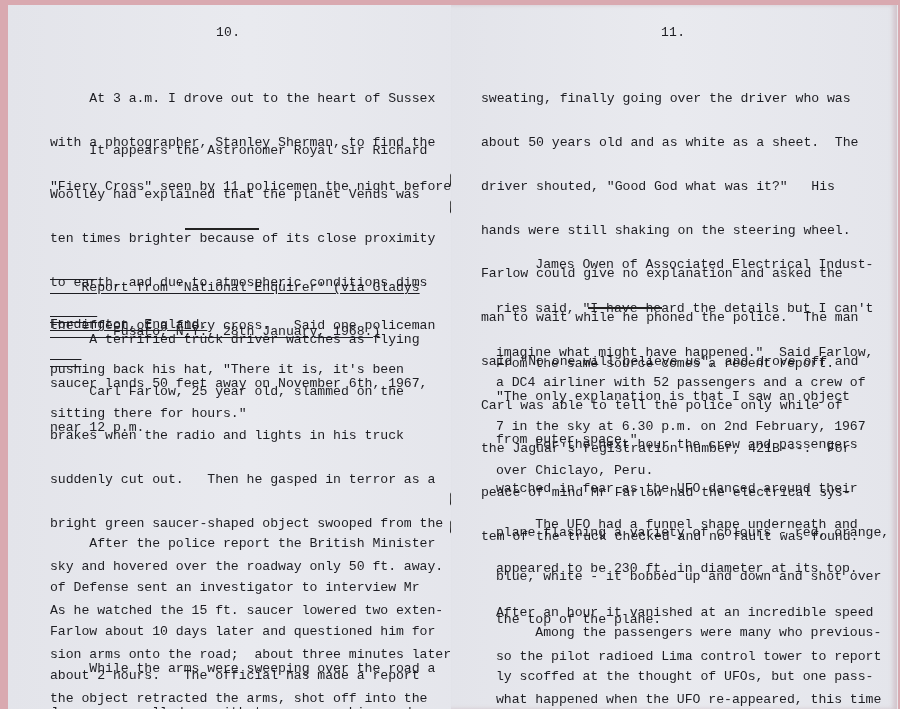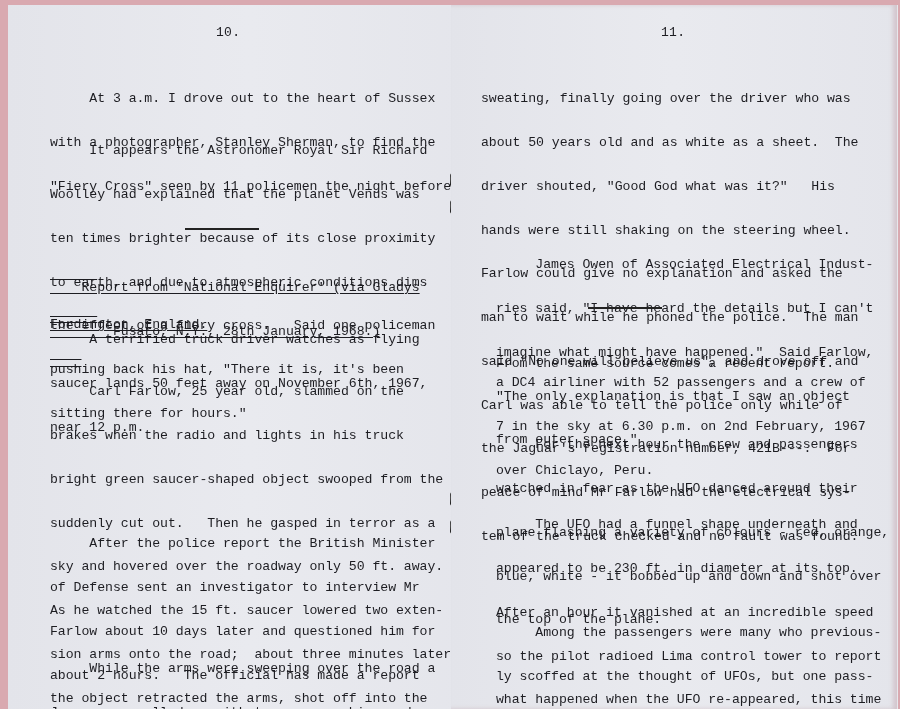--- a/index.html
+++ b/index.html
@@ -72,22 +72,22 @@
 
     <div class="text" style="left:42px; top:299px;">
       <span class="line">     A terrified truck driver watches as flying</span>
       <span class="line">saucer lands 50 feet away on November 6th, 1967,</span>
       <span class="line">near 12 p.m.</span>
     </div>
 
     <div class="text" style="left:42px; top:351px;">
       <span class="line">     Carl Farlow, 25 year old, slammed on the</span>
       <span class="line">brakes when the radio and lights in his truck</span>
+      <span class="line">suddenly cut out.   Then he gasped in terror as a</span>
       <span class="line">bright green saucer-shaped object swooped from the</span>
-      <span class="line">suddenly cut out.   Then he gasped in terror as a</span>
       <span class="line">sky and hovered over the roadway only 50 ft. away.</span>
       <span class="line">As he watched the 15 ft. saucer lowered two exten-</span>
       <span class="line">sion arms onto the road;  about three minutes later</span>
       <span class="line">the object retracted the arms, shot off into the</span>
       
       
     </div>
 
     <div class="text" style="left:42px; top:503px;">
       <span class="line">     After the police report the British Minister</span>

